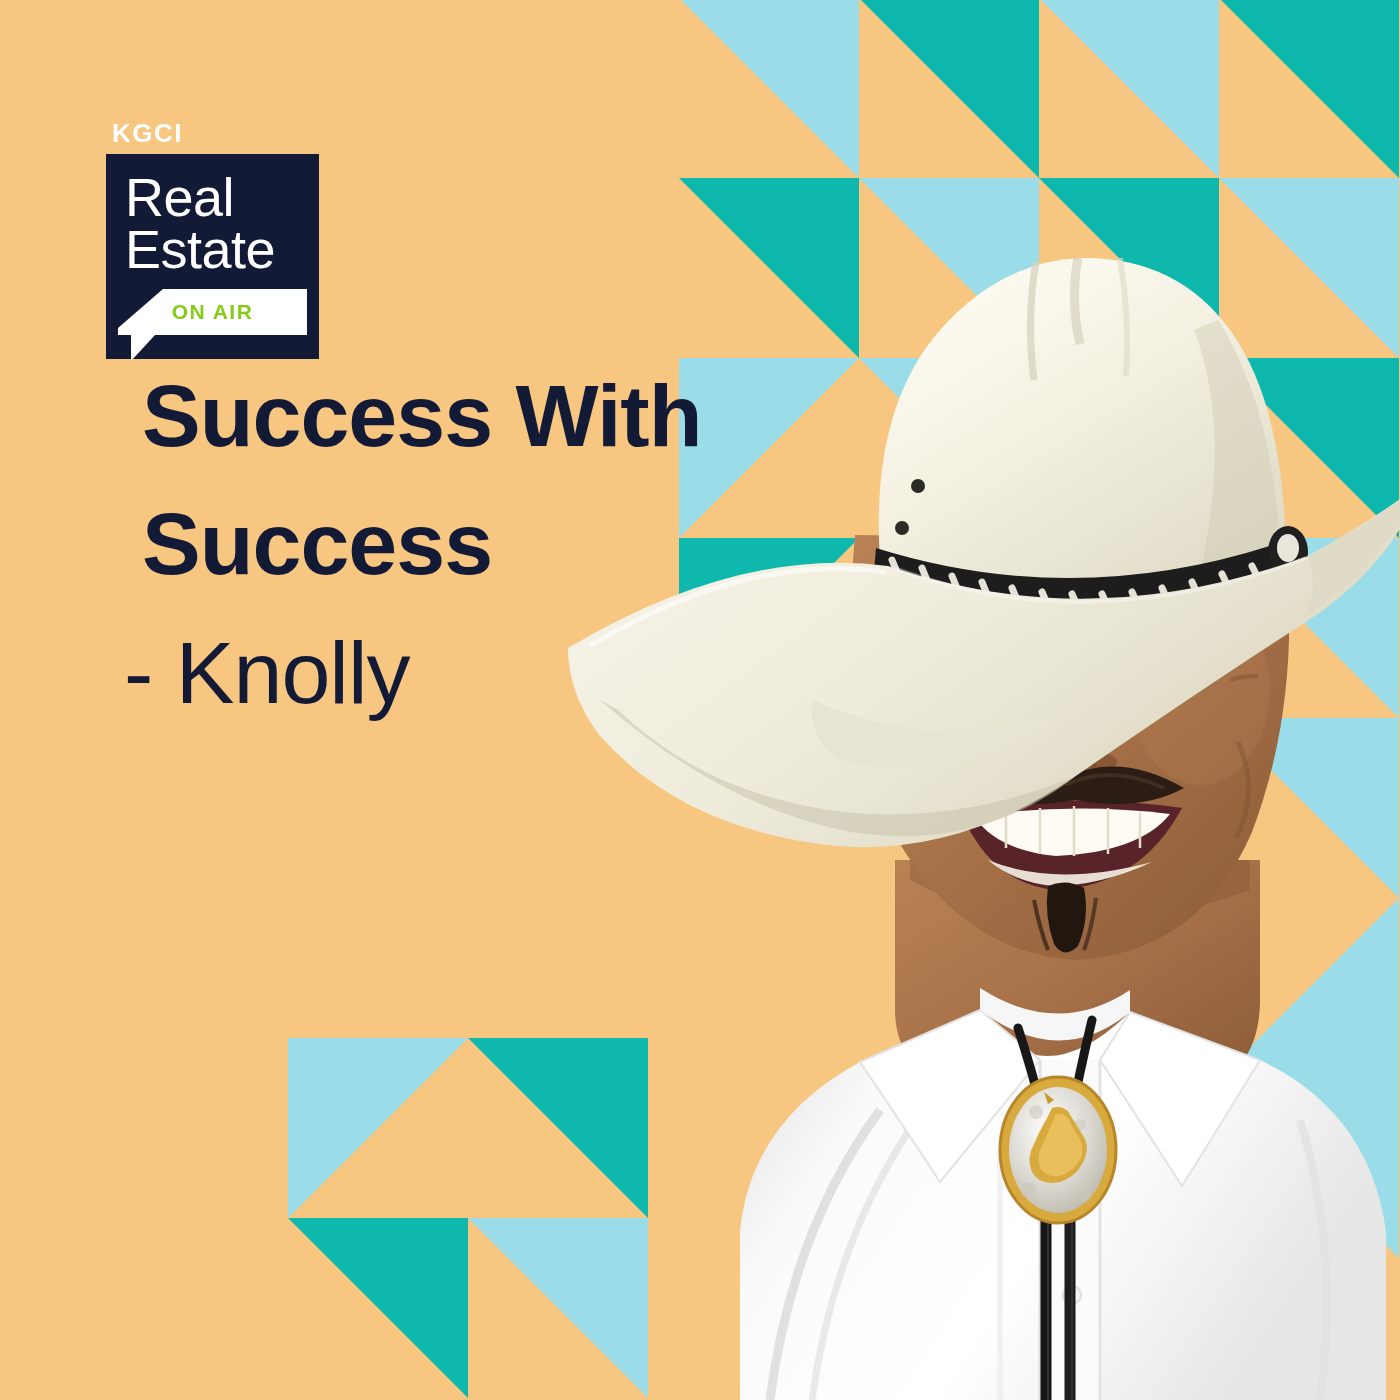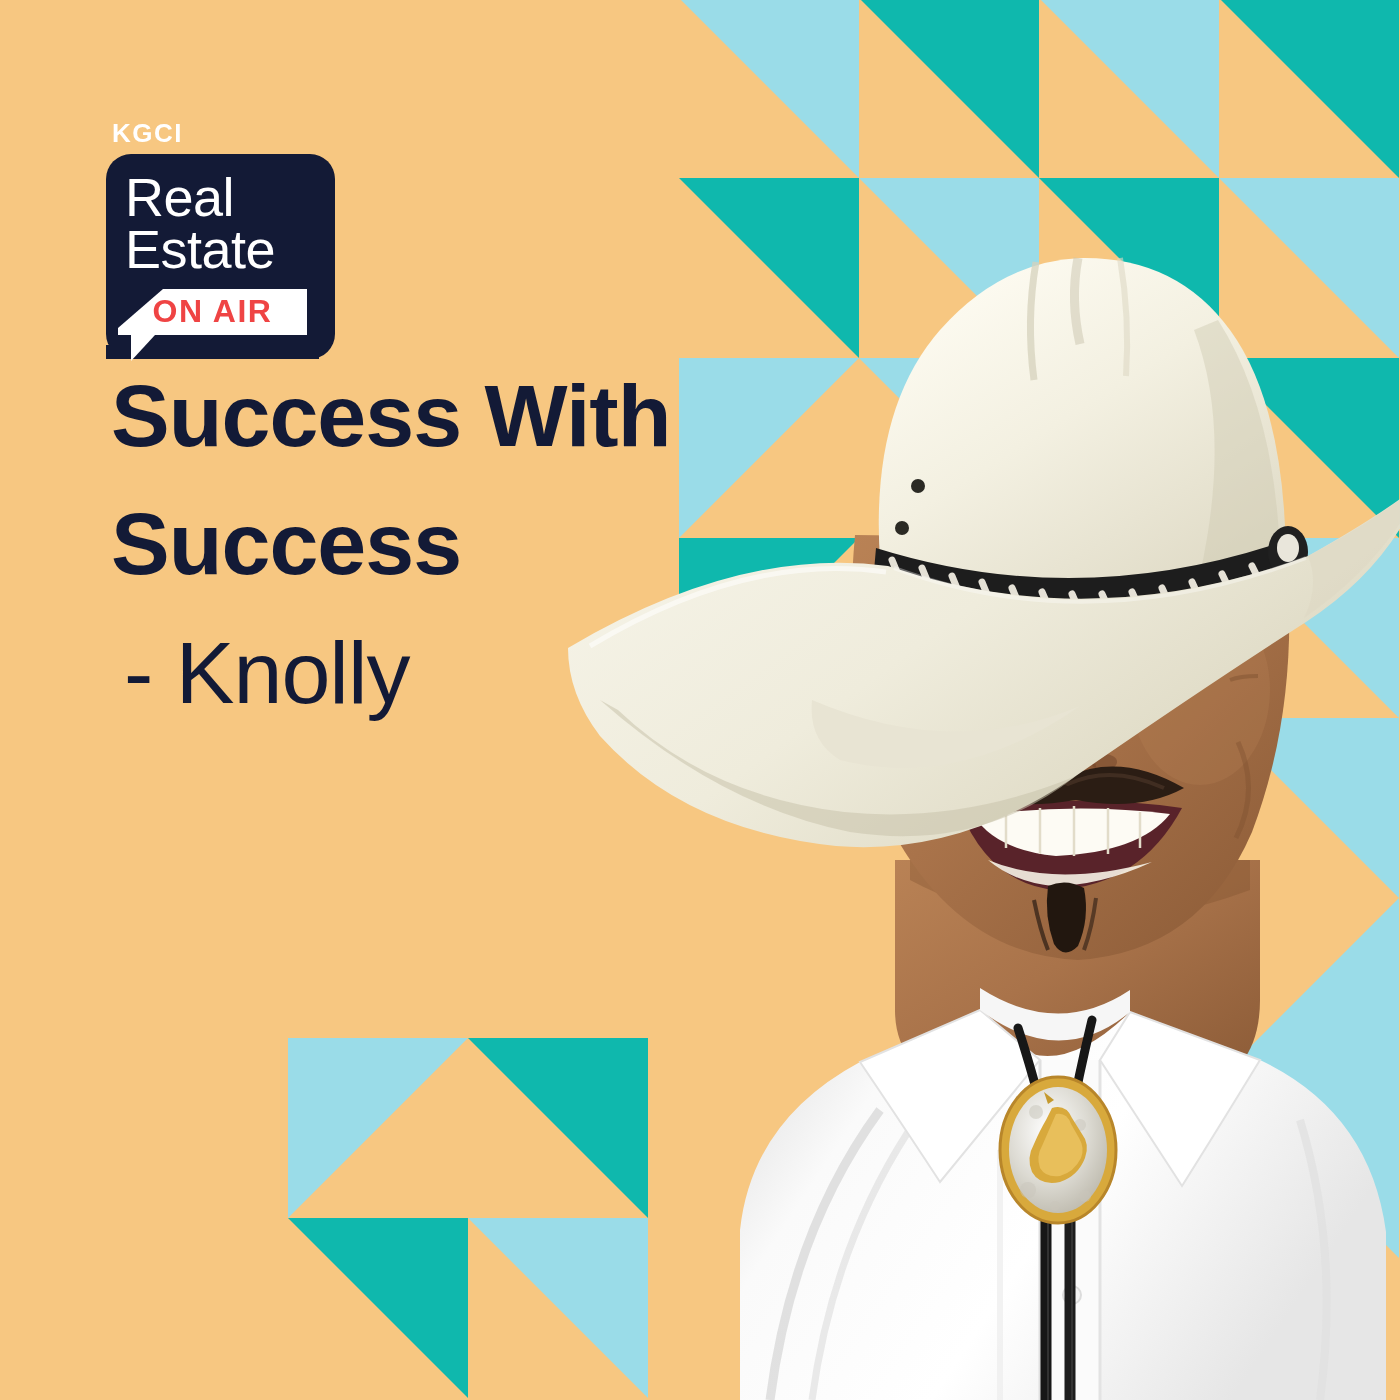--- a/index.html
+++ b/index.html
@@ -15,57 +15,56 @@
   .cell svg{display:block;width:180px;height:180px;}
 
   
   #logo-block{position:absolute;left:106px;top:76px;width:240px;margin-top:44px;}
   #kgci{
     color:#ffffff;font-size:26px;font-weight:bold;letter-spacing:1.5px;
     line-height:1;margin:0 0 8px 6px;
   }
   #logo-card{
     position:relative;width:213px;background:#131a36;
-    padding:18px 16px 0 0;
-    border-radius:25px;
+    padding:18px 0 0 0;
   }
   .logo-word{
     color:#ffffff;font-size:54px;font-weight:400;line-height:0.96;
     padding-left:19px;letter-spacing:-0.5px;
   }
   #onair-wrap{
     position:relative;margin:13px 12px 0 12px;height:56px;
   }
   #onair-bar{
     position:absolute;left:0;top:0;width:100%;height:46px;background:#ffffff;
   }
   #onair-text{
     position:absolute;left:0;top:0;width:100%;height:46px;
     display:flex;align-items:center;justify-content:center;
-    color:#ef4444;font-size:32px;font-weight:bold;letter-spacing:1.5px;
+    color:#84cc16;font-size:21px;font-weight:bold;letter-spacing:1.5px;
   }
   
   #onair-notch{
     position:absolute;left:13px;top:46px;width:0;height:0;
     border-left:24px solid #ffffff;
     border-bottom:26px solid transparent;
   }
   #logo-footer{height:14px;background:#131a36;}
   
   #bubble-tail{
     position:absolute;left:12px;top:122px;width:0;height:0;
     border-left:60px solid #131a36;
     border-bottom:52px solid transparent;
   }
 
   
   #title-area{position:absolute;left:111px;top:352px;width:700px;z-index:5;}
   .title-line{
     color:#131a36;font-size:88px;font-weight:bold;line-height:1.46;
-    letter-spacing:-1px;white-space:nowrap;
+    letter-spacing:-1px;white-space:nowrap;margin-left:31px;
   }
   .subtitle-line{
     color:#131a36;font-size:88px;font-weight:400;line-height:1.46;
     letter-spacing:-1px;white-space:nowrap;margin-left:13px;
   }
 
   
   #person{position:absolute;left:440px;top:0;width:960px;height:1400px;z-index:3;}
   #person svg{display:block;width:960px;height:1400px;}
 </style>

